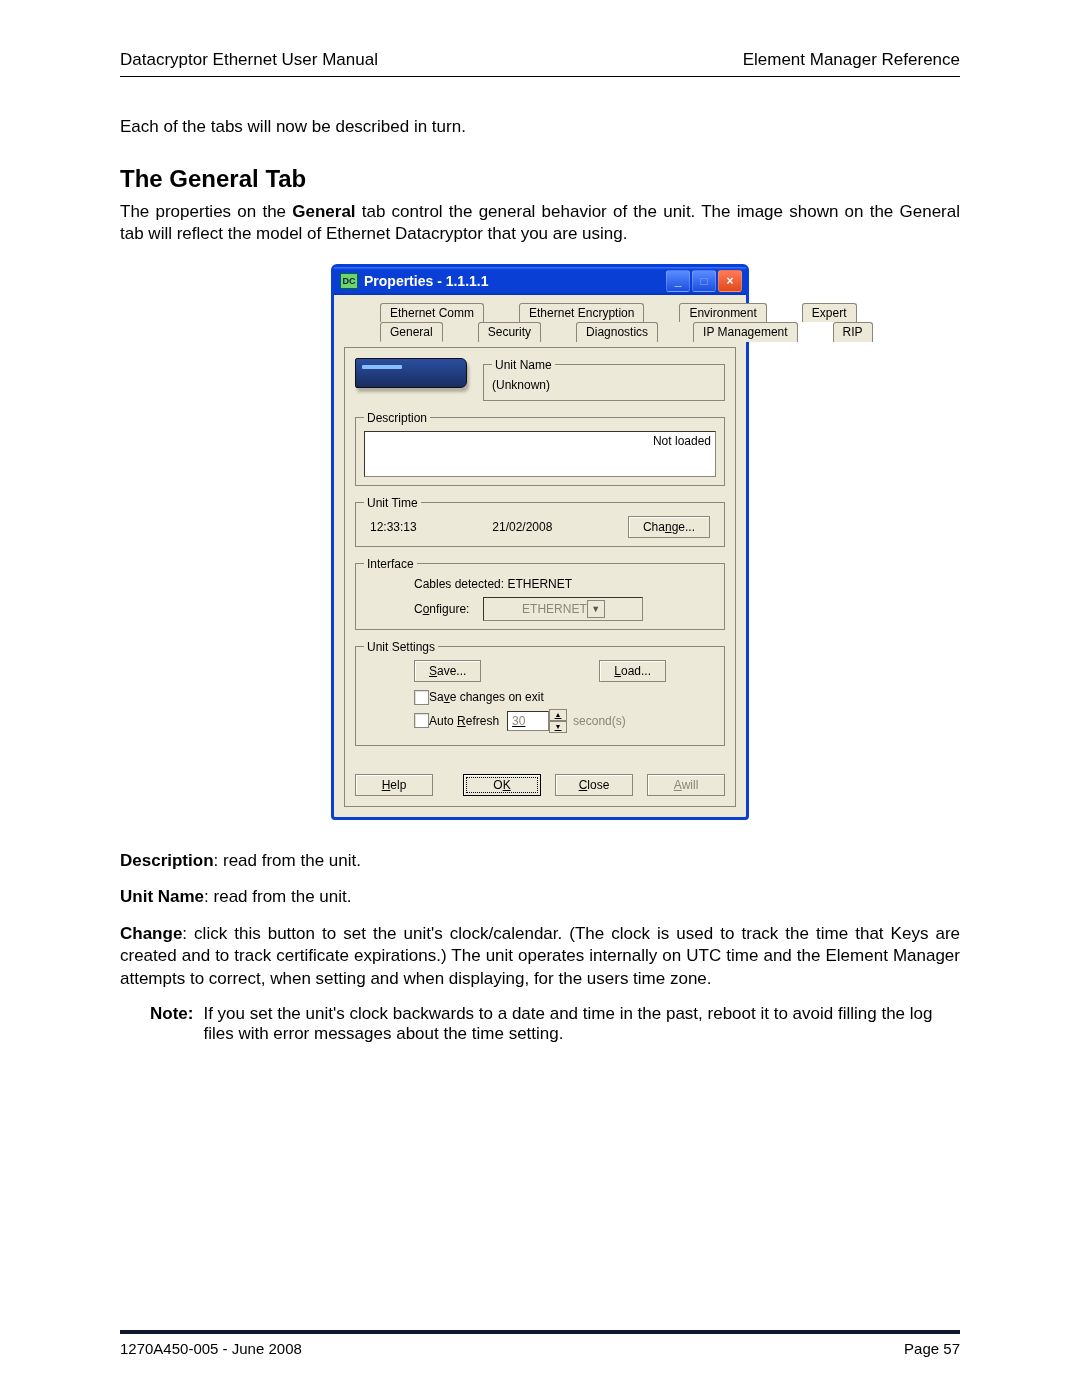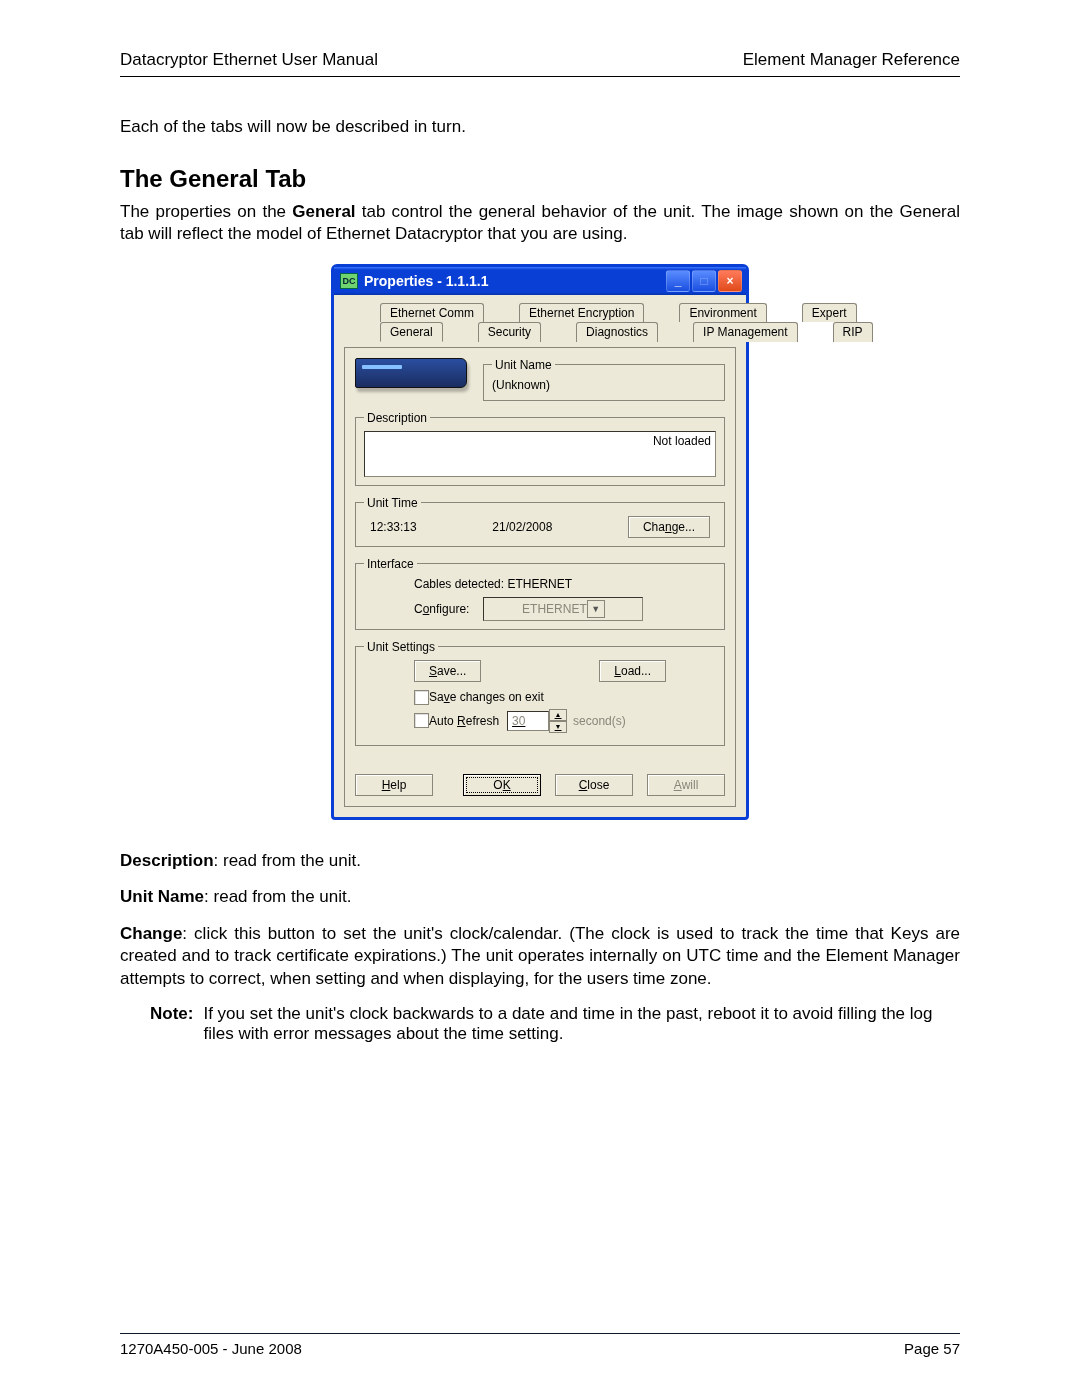--- a/index.html
+++ b/index.html
@@ -160,21 +160,21 @@
     position:absolute;left:10px;right:10px;bottom:10px;display:flex;gap:12px;justify-content:space-between;
   }
   .bottom-btns .group{display:flex;gap:14px;}
   .u { text-decoration: underline; }
   .note-block {
     display:flex; gap:10px; font-size:17px; margin: 4px 0 0 30px;
   }
   .note-block .lbl { font-weight:700; }
   .footer {
     position:absolute; left:120px; right:120px; bottom:40px;
-    border-top:1px solid #0f172a; padding-top:6px;
+    border-top:4px solid #0f172a; padding-top:6px;
     display:flex; justify-content:space-between; font-size:15px;
   }
 </style>
 </head>
 <body>
 
 <div class="page">
   <div class="header-row">
     <span>Datacryptor Ethernet User Manual</span>
     <span>Element Manager Reference</span>

